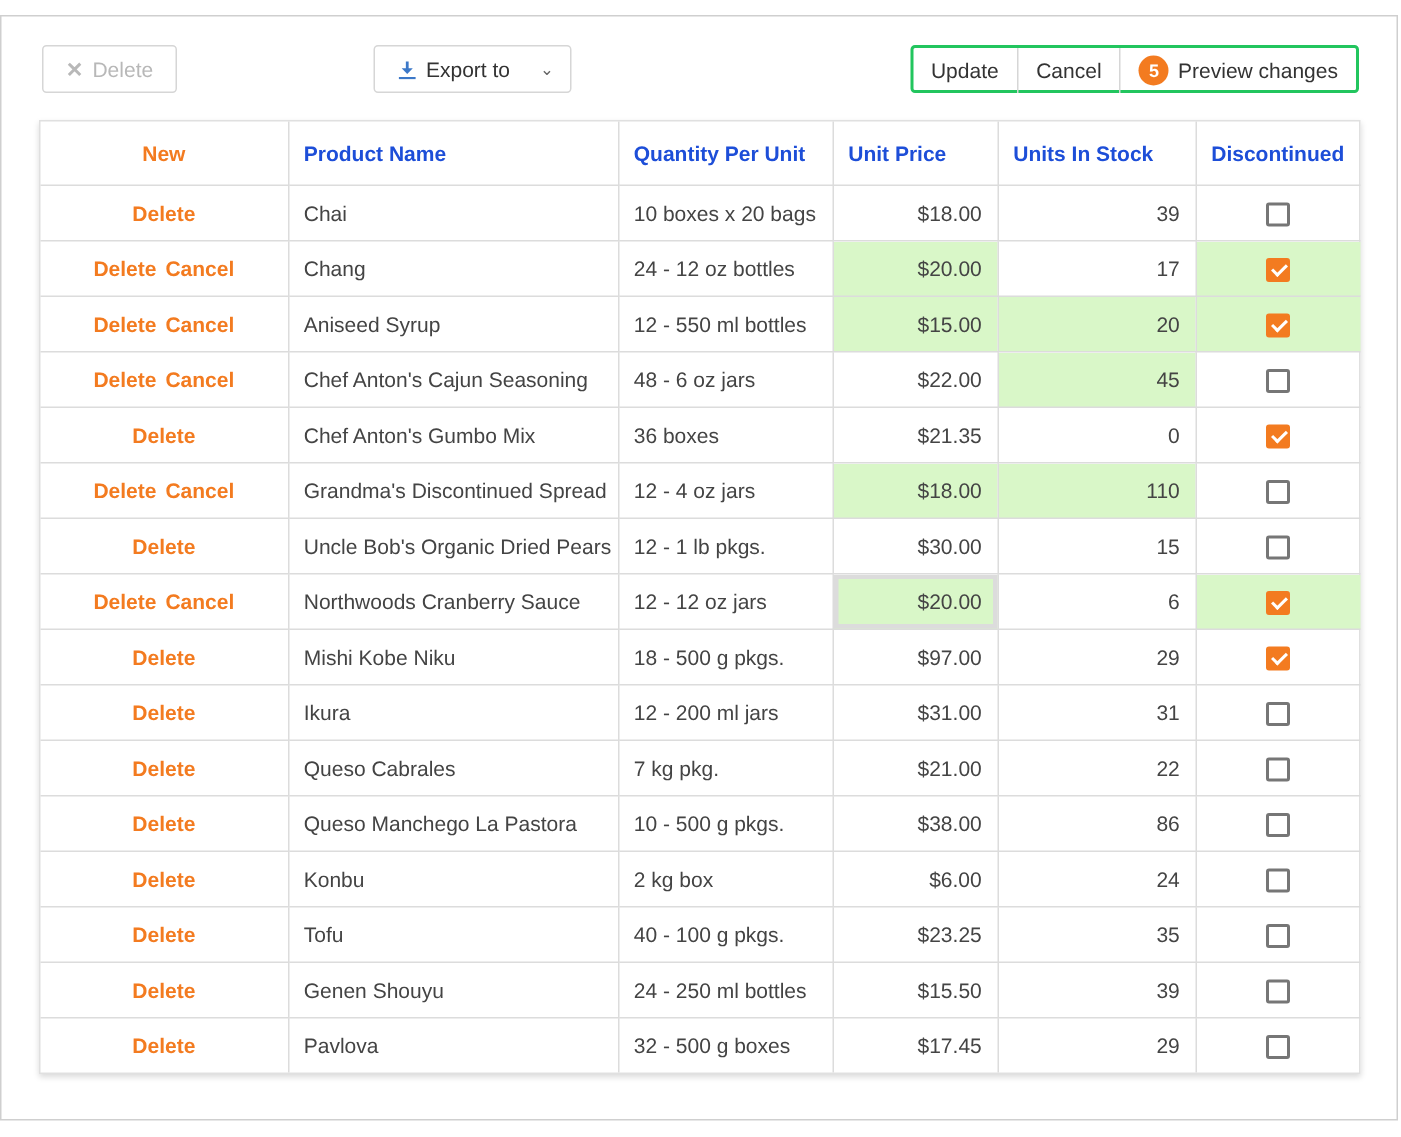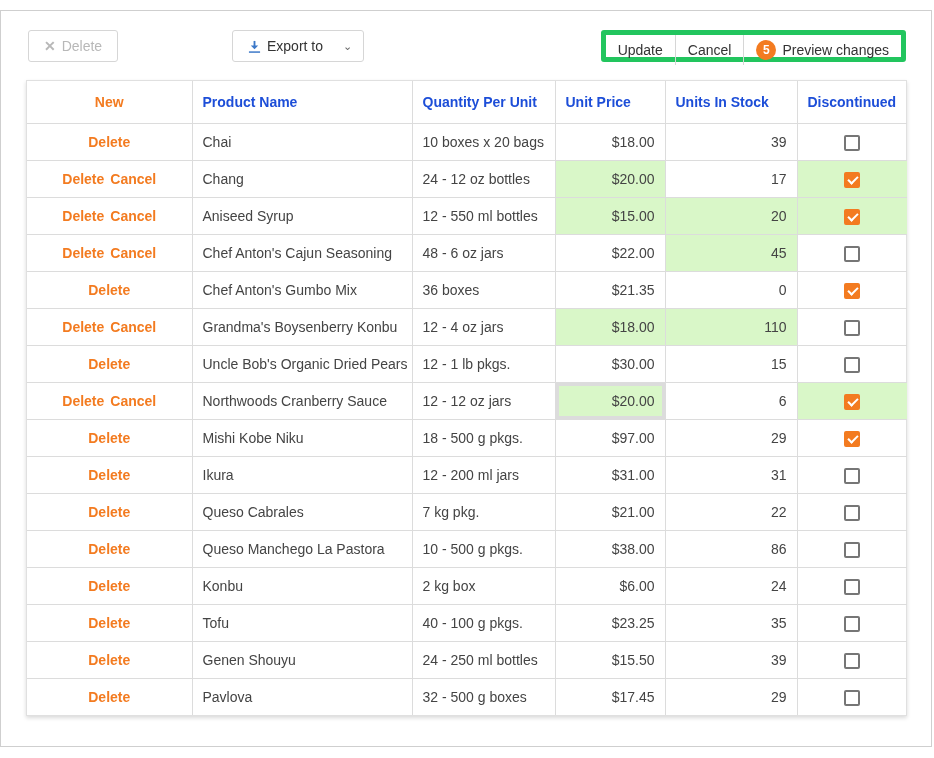--- a/index.html
+++ b/index.html
@@ -3,23 +3,23 @@
 <meta charset="utf-8">
 <style>
   html, body { margin: 0; padding: 0; background: #ffffff; }
   body { width: 934px; height: 758px; position: relative; font-family: "Liberation Sans", sans-serif; color: #333; overflow: hidden; }
   .frame { position: absolute; left: 0; top: 10px; width: 932px; height: 737px; border: 1px solid #cfcfcf; border-right: 1px solid #cfcfcf; box-sizing: border-box; }
   .toolbar { position: absolute; top: 30px; left: 28px; right: 28px; height: 32px; }
   .btn { position: absolute; top: 0; height: 32px; box-sizing: border-box; border: 1px solid #d6d6d6; border-radius: 3px; background: #fff; font-size: 14px; color: #333; display: flex; align-items: center; justify-content: center; gap: 6px; cursor: pointer; }
   .btn.disabled { color: #b8b8b8; cursor: default; }
   .btn-delete { left: 0; width: 90px; }
   .btn-refresh { left: 106px; width: 99px; }
-  .btn-export { left: 204px; width: 132px; justify-content: flex-start; padding-left: 15px; align-items: center; }
+  .btn-export { left: 221px; width: 132px; justify-content: flex-start; padding-left: 15px; align-items: center; }
   .btn-export .chev { margin-left: 14px; font-size: 11px; color: #666; }
-  .btn-group { position: absolute; right: 0; top: 0; height: 32px; display: flex; border: 5px solid #22c55e; border-radius: 3px; box-sizing: border-box; background: #fff; text-align: center; }
+  .btn-group { position: absolute; right: 0; top: 0; height: 32px; display: flex; border: 2px solid #22c55e; border-radius: 3px; box-sizing: border-box; background: #fff; text-align: center; }
   .btn-group .gbtn { height: 30px; display: flex; align-items: center; padding: 0 12px; font-size: 14px; color: #333; border-right: 1px solid #d6d6d6; cursor: pointer; gap: 6px; }
   .btn-group .gbtn:last-child { border-right: none; }
   .badge { display: inline-flex; width: 20px; height: 20px; border-radius: 50%; background: #f37b20; color: #fff; font-size: 12px; font-weight: bold; align-items: center; justify-content: center; }
   .icon-x { color: #b8b8b8; font-size: 14px; font-weight: bold; }
   .icon-refresh svg, .icon-download svg { display: block; }
 
   .grid-wrap { position: absolute; left: 26px; top: 80px; width: 881px; box-shadow: 0 2px 4px rgba(0,0,0,0.15); border: 1px solid #e0e0e0; box-sizing: border-box; background: #fff; }
   table { border-collapse: collapse; width: 100%; table-layout: fixed; font-size: 14px; }
   th, td { border-right: 1px solid #dcdcdc; border-bottom: 1px solid #dcdcdc; padding: 0 10px; white-space: nowrap; overflow: hidden; }
   th:last-child, td:last-child { border-right: none; }
@@ -129,21 +129,21 @@
         <tr>
           <td class="cmd"><span>Delete</span></td>
           <td>Chef Anton's Gumbo Mix</td>
           <td>36 boxes</td>
           <td class="num">$21.35</td>
           <td class="num">0</td>
           <td class="chk"><span class="cb on"></span></td>
         </tr>
         <tr>
           <td class="cmd"><span>Delete</span><span>Cancel</span></td>
-          <td>Grandma's Boysenberry Konbu</td>
+          <td>Grandma's Discontinued Spread</td>
           <td>12 - 4 oz jars</td>
           <td class="num dirty">$18.00</td>
           <td class="num dirty">110</td>
           <td class="chk"><span class="cb"></span></td>
         </tr>
         <tr>
           <td class="cmd"><span>Delete</span></td>
           <td>Uncle Bob's Organic Dried Pears</td>
           <td>12 - 1 lb pkgs.</td>
           <td class="num">$30.00</td>

